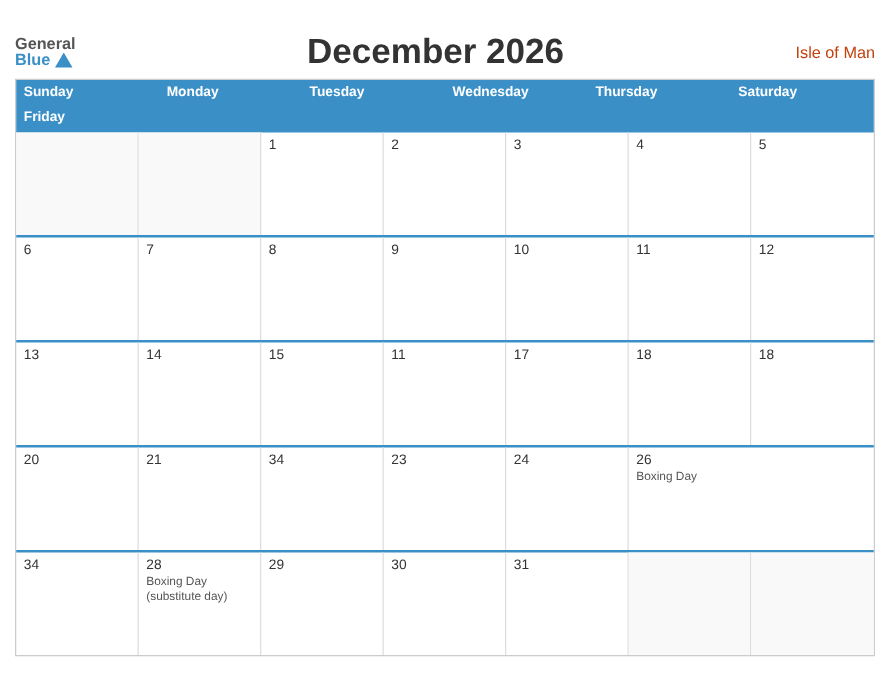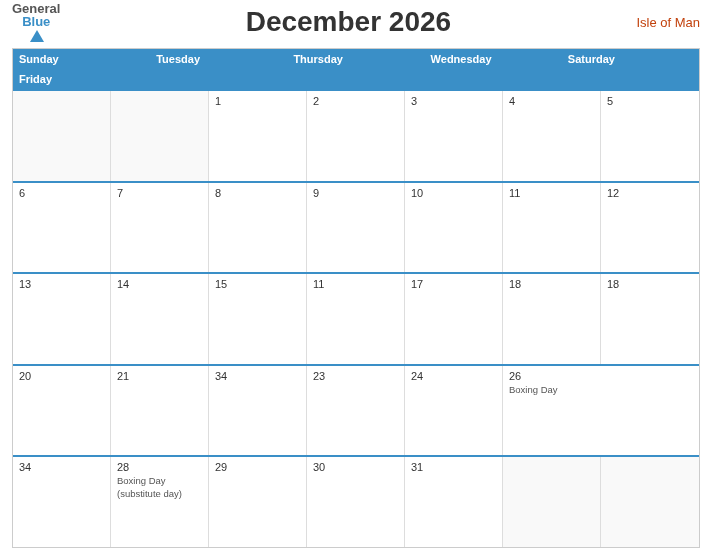--- a/index.html
+++ b/index.html
@@ -6,21 +6,21 @@
     body {
       width: 712px;
       height: 550px;
       background: #fff;
       font-family: Arial, sans-serif;
       overflow: hidden;
     }
     .page {
       width: 712px;
       height: 550px;
-      padding: 2px 12px;
+      padding: 25px 12px;
       display: flex;
       flex-direction: column;
     }
     .header {
       display: flex;
       align-items: center;
       justify-content: space-between;
       margin-bottom: 6px;
     }
     .logo {
@@ -33,21 +33,20 @@
       color: #555;
       font-weight: bold;
     }
     .logo-blue {
       font-size: 13px;
       color: #3a8fc7;
       font-weight: bold;
       display: flex;
       align-items: center;
       gap: 2px;
-      flex-direction: column;
     }
     .logo-triangle {
       width: 0;
       height: 0;
       border-left: 7px solid transparent;
       border-right: 7px solid transparent;
       border-bottom: 12px solid #3a8fc7;
       display: inline-block;
       margin-left: 2px;
     }
@@ -62,21 +61,21 @@
       text-align: right;
     }
     .calendar {
       flex: 1;
       display: flex;
       flex-direction: column;
       border: 1px solid #ccc;
     }
     .cal-header-row {
       display: grid;
-      grid-template-columns: repeat(5, 1fr);
+      grid-template-columns: repeat(6, 1fr);
       background: #3a8fc7;
     }
     .cal-header-cell {
       color: #fff;
       font-size: 11px;
       font-weight: bold;
       padding: 4px 6px;
       text-align: left;
     }
     .cal-body {
@@ -128,23 +127,24 @@
         <span class="logo-triangle"></span>
       </span>
     </div>
     <div class="title">December 2026</div>
     <div class="region">Isle of Man</div>
   </div>
 
   <div class="calendar">
     <div class="cal-header-row">
       <div class="cal-header-cell">Sunday</div>
+      <div class="cal-header-cell">Monday</div>
       <div class="cal-header-cell">Tuesday</div>
+      <div class="cal-header-cell">Wednesday</div>
       <div class="cal-header-cell">Thursday</div>
-      <div class="cal-header-cell">Wednesday</div>
       <div class="cal-header-cell">Saturday</div>
       <div class="cal-header-cell">Friday</div>
     </div>
     <div class="cal-body" id="cal-body">
     <div class="cal-week">
           <div class="cal-cell empty-cell"></div>
           <div class="cal-cell empty-cell"></div>
           <div class="cal-cell">
             <span class="day-num">1</span>
           </div>

